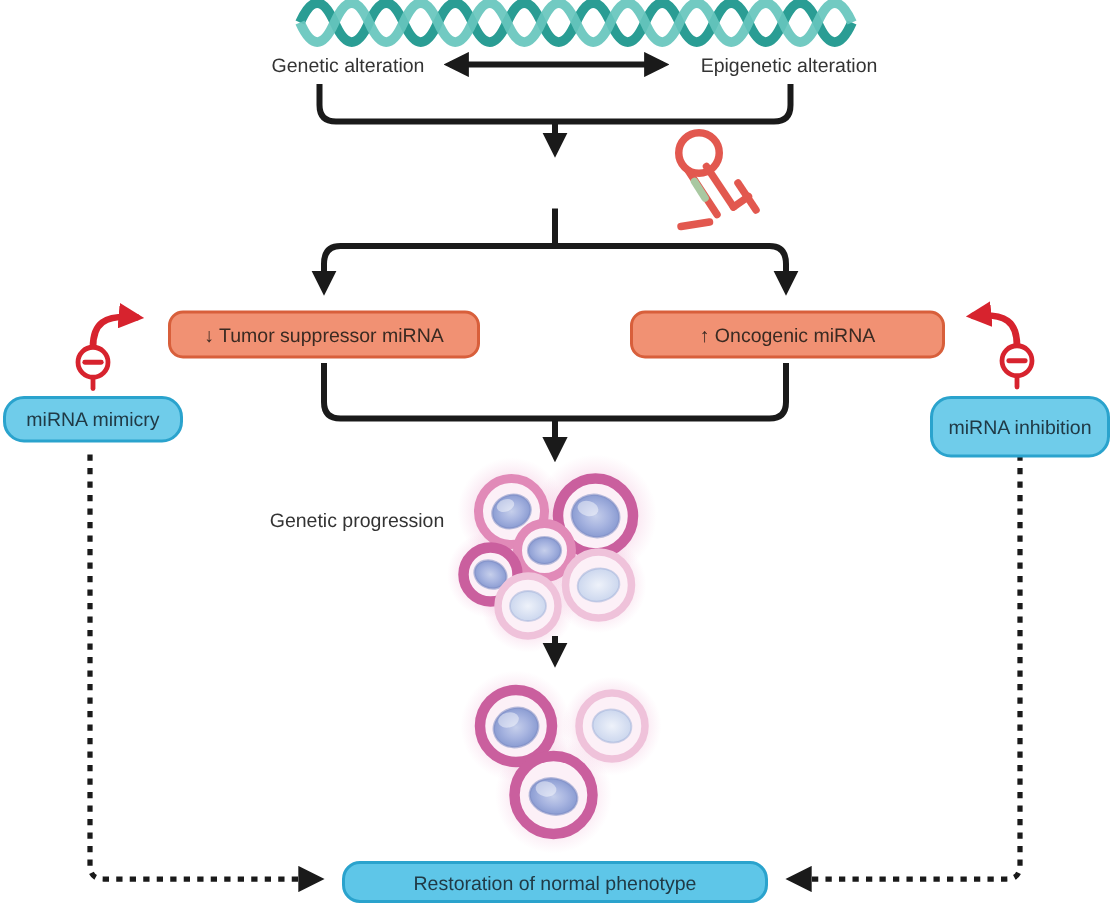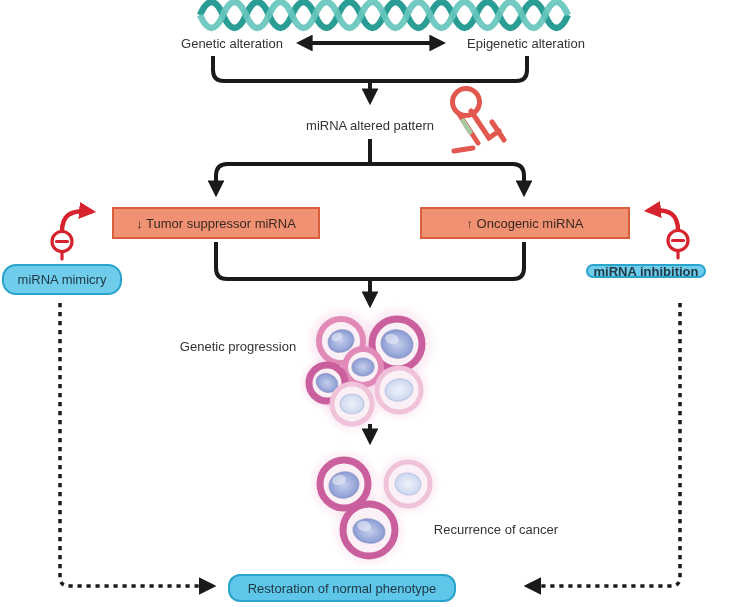--- a/index.html
+++ b/index.html
@@ -2,21 +2,21 @@
 <html style="--line: #1a1a1a; --red-arrow: #d7232e; --hairpin-red: #e2584f; --hairpin-green: #a9c8a1; --dna-teal-dark: #2a9d94; --dna-teal-light: #66c6bd; --orange-fill: #f19173; --orange-border: #d85f3b; --blue-fill: #6fccea; --blue-border: #2aa3cd; --restore-fill: #5ec6e8; --text: #333333; --cell-rim-pink: #e18ab8; --cell-rim-magenta: #ca5f9e; --cell-nucleus: #94a4d6;"><head>
 <meta charset="utf-8">
 <style>
   html,body{margin:0;padding:0;background:#fff;}
   #stage{position:relative;width:740px;height:607px;background:#fff;overflow:hidden;
          font-family:"Liberation Sans", sans-serif;color:var(--text,#333);}
   #art{position:absolute;left:0;top:0;}
   .lbl{position:absolute;font-size:13px;line-height:15px;color:var(--text,#333);text-align:center;white-space:nowrap;}
   .box{position:absolute;display:flex;align-items:center;justify-content:center;
        font-size:13px;color:#3a2a22;box-sizing:border-box;white-space:nowrap;}
-  .box.orange{background:var(--orange-fill,#f19173);border:2.5px solid var(--orange-border,#d85f3b);border-radius:0;}
+  .box.orange{background:var(--orange-fill,#f19173);border:2.5px solid var(--orange-border,#d85f3b);border-radius:10px;}
   .box.blue{background:var(--blue-fill,#6fccea);border:2.5px solid var(--blue-border,#2aa3cd);border-radius:14px;color:#203a46;}
   .box.restore{background:var(--restore-fill,#5ec6e8);border:2.5px solid var(--blue-border,#2aa3cd);border-radius:12px;color:#203a46;}
   
   .ln{fill:none;stroke:var(--line,#1a1a1a);stroke-width:4;}
   .dash{fill:none;stroke:var(--line,#1a1a1a);stroke-width:3.5;stroke-dasharray:4.2 4.8;}
   .red{fill:none;stroke:var(--red-arrow,#d7232e);stroke-width:4.5;stroke-linecap:round;}
   .thin{stroke-width:3.2;}
   .minus-circle{fill:#fff;stroke:var(--red-arrow,#d7232e);stroke-width:3.2;}
   .hp{fill:none;stroke:var(--hairpin-red,#e2584f);stroke-width:5;stroke-linecap:round;}
   .hpg{stroke:var(--hairpin-green,#a9c8a1);}
@@ -150,23 +150,21 @@
       <ellipse class="nuc" cx="369" cy="531" rx="16" ry="12" transform="rotate(10 369 531)"></ellipse>
       <ellipse class="hl" cx="364" cy="526" rx="7" ry="5" transform="rotate(10 364 526)"></ellipse>
     </g>
 
     <path class="dash" d="M60,303 L60,577 Q60,586 69,586 L212,586" marker-end="url(#ad)"></path>
     <path class="dash" d="M680,303 L680,577 Q680,586 671,586 L528,586" marker-end="url(#ad)"></path>
   </svg>
 
   <div class="lbl" style="left:456px;top:36px;width:140px;">Epigenetic alteration</div>
   <div class="lbl" style="left:166px;top:36px;width:132px;">Genetic alteration</div>
-  <div class="lbl" style="left:298px;top:118px;width:144px;">miRNA altered pattern</div>
   <div class="lbl" style="left:176px;top:339px;width:124px;">Genetic progression</div>
-  <div class="lbl" style="left:426px;top:522px;width:140px;">Recurrence of cancer</div>
 
   <div class="box orange" style="left:112px;top:207px;width:208px;height:32px;">↓ Tumor suppressor miRNA</div>
   <div class="box orange" style="left:420px;top:207px;width:210px;height:32px;">↑ Oncogenic miRNA</div>
   <div class="box blue" style="left:2px;top:264px;width:120px;height:31px;text-align:right;">miRNA mimicry</div>
-  <div class="box blue" style="left:586px;top:264px;width:120px;height:14px;font-weight:bold;">miRNA inhibition</div>
-  <div class="box restore" style="left:228px;top:574px;width:228px;height:28px;">Restoration of normal phenotype</div>
+  <div class="box blue" style="left:620px;top:264px;width:120px;height:41px;">miRNA inhibition</div>
+  <div class="box restore" style="left:228px;top:574px;width:284px;height:28px;">Restoration of normal phenotype</div>
 
 </div>
 
 </body></html>

